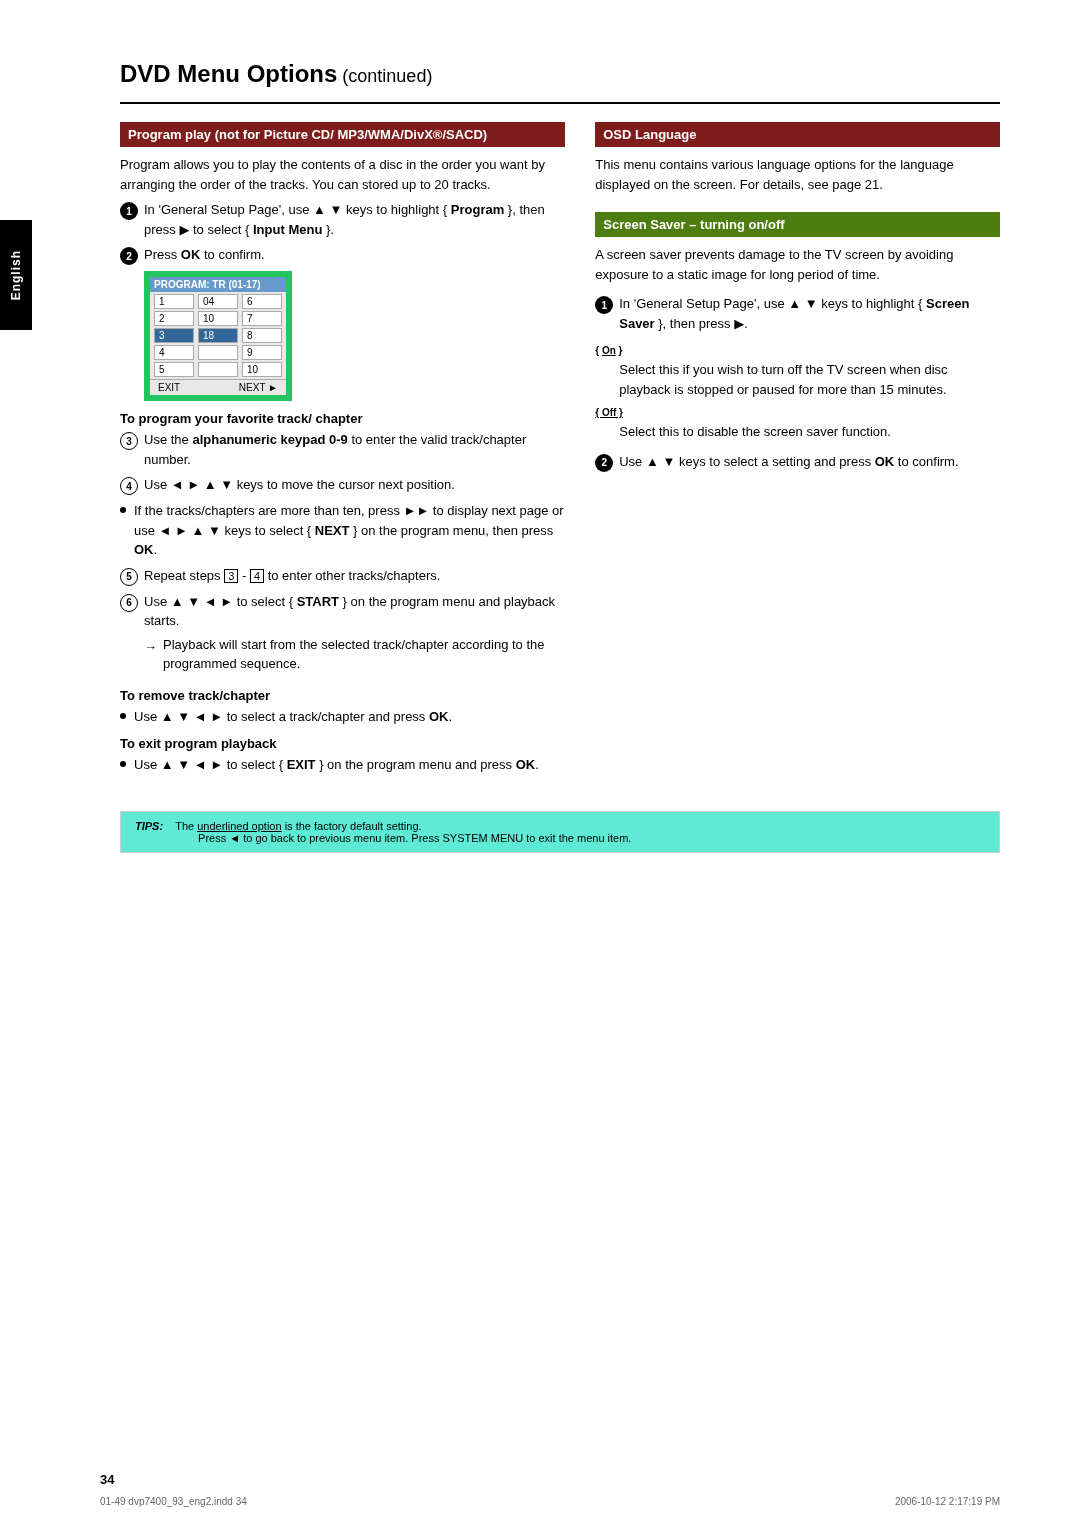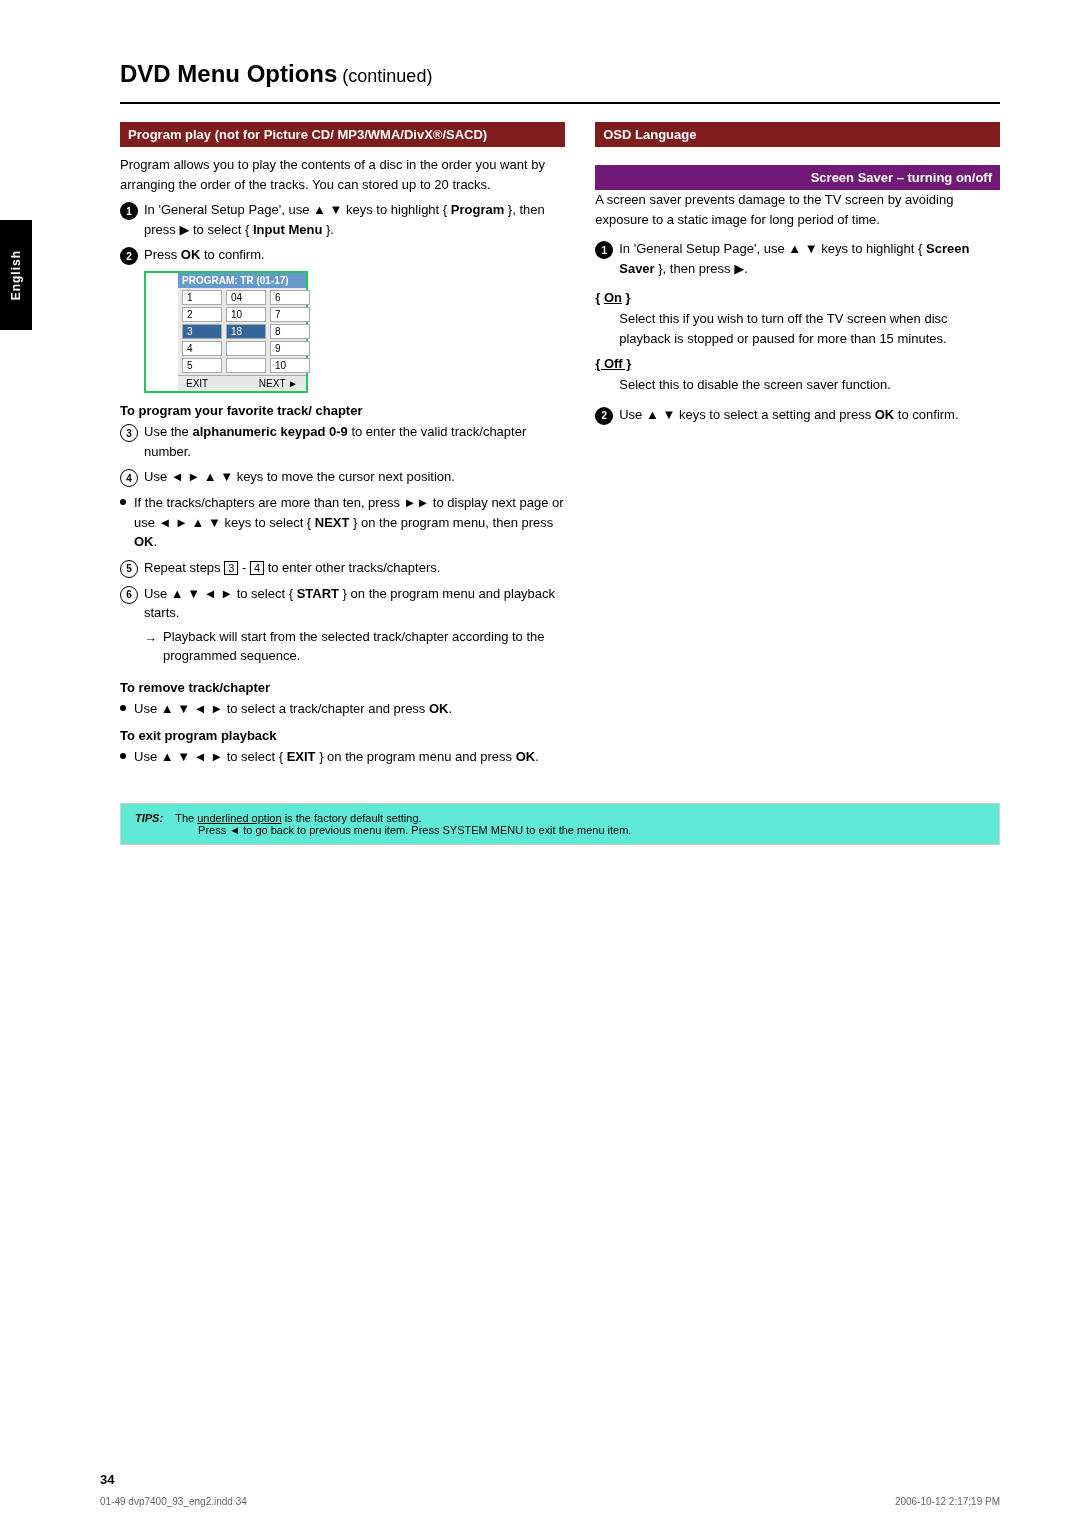--- a/index.html
+++ b/index.html
@@ -66,27 +66,27 @@
     
     .section-header {
       background: #7f1d1d;
       color: #fff;
       font-weight: bold;
       font-size: 13px;
       padding: 5px 8px;
       margin-bottom: 8px;
     }
     .section-header-gray {
-      background: #701a75;
+      background: #4d7c0f;
       color: #fff;
       font-weight: bold;
       font-size: 13px;
       padding: 5px 8px;
+      margin-bottom: 8px;
       margin-top: 18px;
-      text-align: right;
     }
     p {
       font-size: 13px;
       line-height: 1.5;
       margin-bottom: 6px;
     }
     
     .step {
       display: flex;
       align-items: flex-start;
@@ -132,25 +132,24 @@
       flex-shrink: 0;
       margin-right: 8px;
       margin-top: 6px;
     }
     .step-content {
       flex: 1;
     }
     b { font-weight: bold; }
     
     .prog-table {
-      border: 2px solid #22c55e;
-      font-size: 10px;
-      width: 164px;
+      border: 6px solid #22c55e;
+      font-size: 10px;
+      width: 148px;
       margin: 6px 0 6px 24px;
-      padding-left: 32px;
     }
     .prog-table-header {
       background: #6699cc;
       color: #fff;
       font-weight: bold;
       padding: 2px 4px;
       font-size: 10px;
     }
     .prog-table-body {
       display: flex;
@@ -235,21 +234,21 @@
       position: absolute;
       bottom: 20px;
       right: 80px;
       font-size: 10px;
       color: #666;
     }
     u { text-decoration: underline; }
     
     .brace-item {
       margin: 12px 0 4px 0;
-      font-size: 13px;
+      font-size: 10px;
     }
   </style>
 </head>
 <body>
 
 <div class="page-wrapper">
 
   <div class="sidebar-tab">
     <span>English</span>
   </div>
@@ -379,20 +378,21 @@
       </div>
 
     </div>
 
     <div class="col-right">
 
       <div class="section-header">
         <span>OSD Language</span>
       </div>
 
+      <p>This menu contains various language options for the language displayed on the screen. For details, see page 21.</p>
 
       <div class="section-header-gray">
         <span>Screen Saver – turning on/off</span>
       </div>
 
       <p>A screen saver prevents damage to the TV screen by avoiding exposure to a static image for long period of time.</p>
 
       <div class="step" style="margin-top:10px;">
         <div class="step-num">1</div>
         <div class="step-content">

